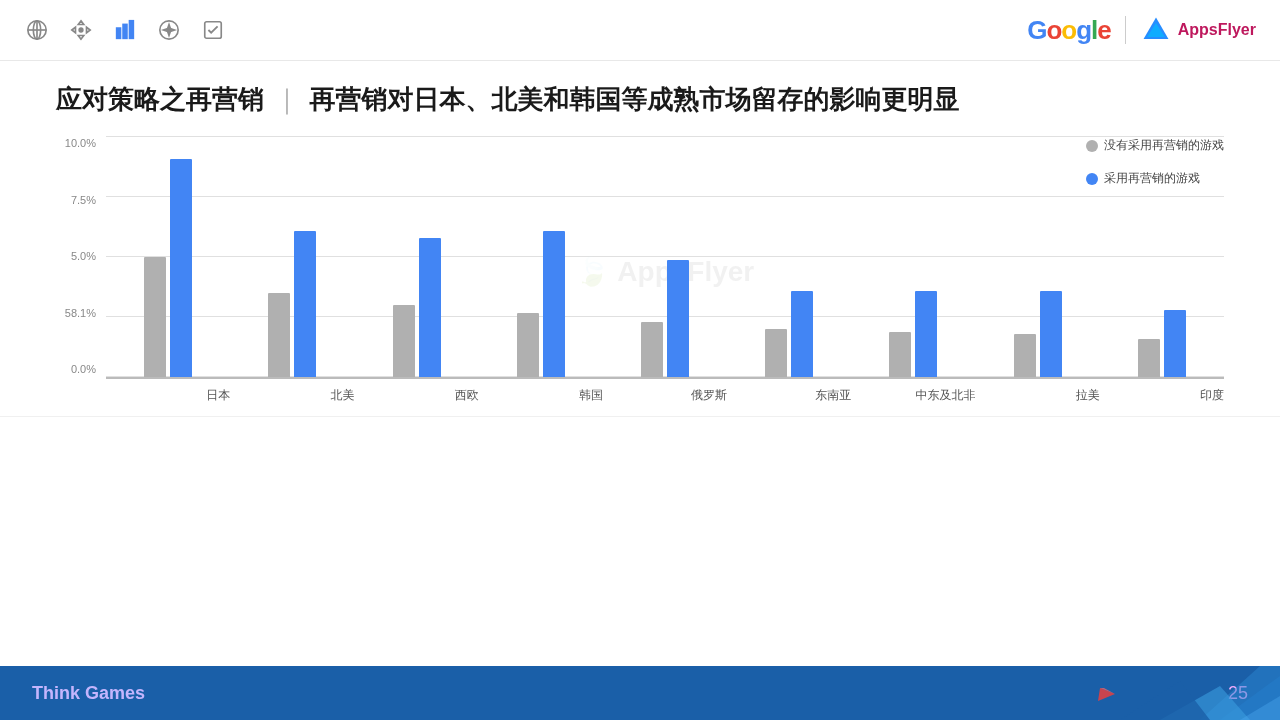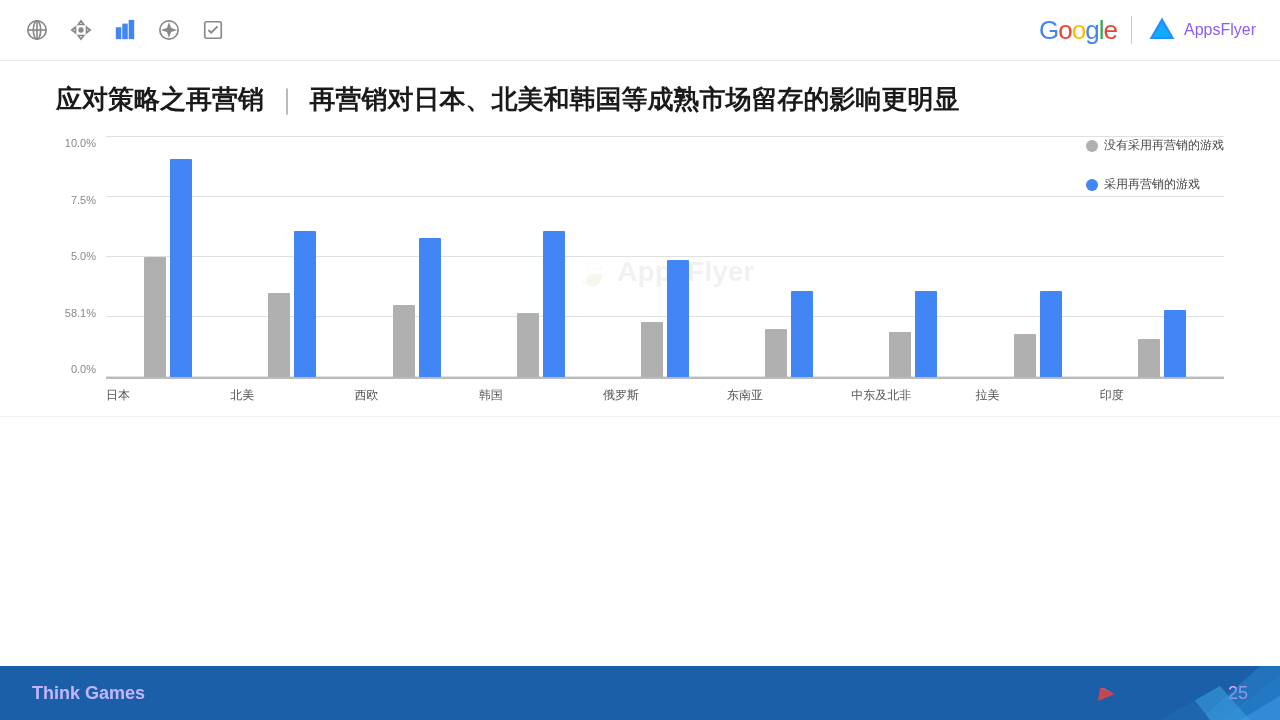--- a/index.html
+++ b/index.html
@@ -37,21 +37,21 @@
       width: 22px;
       height: 22px;
     }
     .top-logos {
       display: flex;
       align-items: center;
       gap: 14px;
     }
     .google-logo {
       font-size: 26px;
-      font-weight: normal;
+      font-weight: bold;
       letter-spacing: -1px;
     }
     .google-logo span:nth-child(1) { color: #4285F4; }
     .google-logo span:nth-child(2) { color: #EA4335; }
     .google-logo span:nth-child(3) { color: #FBBC05; }
     .google-logo span:nth-child(4) { color: #4285F4; }
     .google-logo span:nth-child(5) { color: #34A853; }
     .google-logo span:nth-child(6) { color: #EA4335; }
     .divider-v {
       width: 1px;
@@ -62,22 +62,22 @@
       display: flex;
       align-items: center;
       gap: 6px;
     }
     .appsflyer-logo .af-icon {
       width: 32px;
       height: 32px;
     }
     .appsflyer-logo .af-text {
       font-size: 16px;
-      font-weight: 400;
-      color: #8b5cf6;
+      font-weight: 700;
+      color: #be185d;
     }
 
     
     .title-area {
       padding: 22px 56px 8px 56px;
     }
     .main-title {
       font-size: 26px;
       font-weight: 700;
       color: #1a1a1a;
@@ -158,34 +158,34 @@
       border-radius: 1px 1px 0 0;
     }
     .bar-gray { background: #b0b0b0; }
     .bar-blue { background: #4285F4; }
     .x-axis {
       display: flex;
       margin-left: 50px;
     }
     .x-label {
       flex: 1;
-      text-align: left;
+      text-align: right;
       font-size: 12px;
       color: #555;
       padding-top: 8px;
     }
 
     
     .legend {
       position: absolute;
       right: 0;
       top: 0;
       display: flex;
       flex-direction: column;
-      gap: 22px;
+      gap: 16px;
     }
     .legend-item {
       display: flex;
       align-items: center;
       gap: 6px;
       font-size: 12px;
       color: #444;
     }
     .legend-dot {
       width: 12px;

